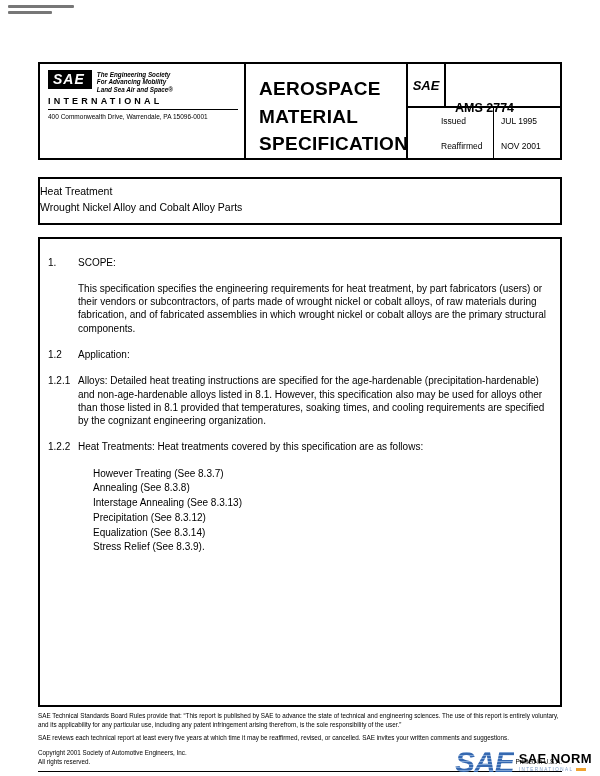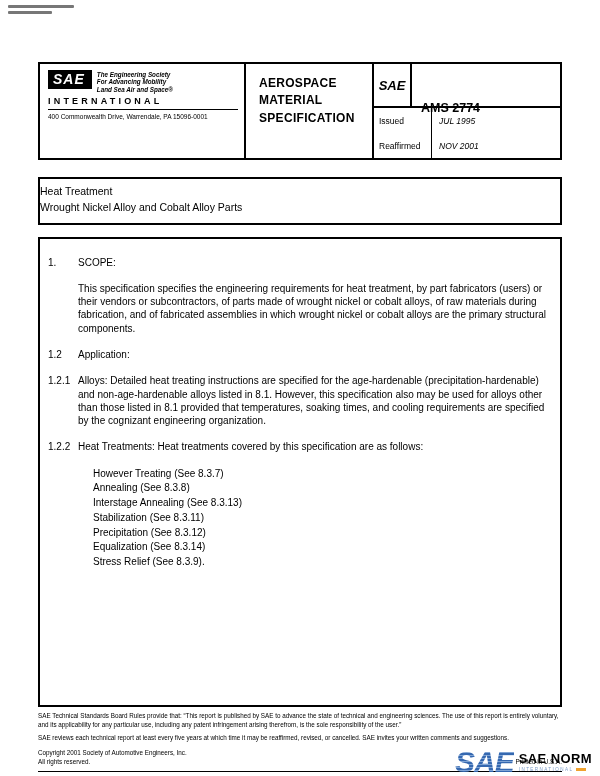--- a/index.html
+++ b/index.html
@@ -14,28 +14,28 @@
   .sheet { width: 524px; margin: 0 auto; padding-top: 62px; }
 
   
   .header-box { border: 2.5px solid #000; display: flex; height: 98px; }
   .h-left { width: 206px; border-right: 2px solid #000; padding: 6px 6px 4px 8px; display: flex; flex-direction: column; }
   .logo-row { display: flex; align-items: flex-start; gap: 5px; }
   .sae-logo { background: #000; color: #fff; font-weight: 800; font-style: italic; font-size: 14px; letter-spacing: 1px; padding: 2px 7px 3px 5px; line-height: 1; }
   .society { font-size: 6.3px; font-weight: 700; font-style: italic; line-height: 1.18; padding-top: 1px; }
   .intl { font-weight: 700; font-size: 9px; letter-spacing: 3.2px; margin-top: 3px; border-bottom: 1px solid #000; padding-bottom: 3px; }
   .addr { font-size: 6.5px; padding-top: 3px; }
-  .h-center { width: 128px; border-right: 2px solid #000; padding: 11px 0 0 13px; font-weight: 700; font-size: 12px; line-height: 1.45; letter-spacing: .3px; }
+  .h-center { width: 162px; border-right: 2px solid #000; padding: 11px 0 0 13px; font-weight: 700; font-size: 19px; line-height: 1.45; letter-spacing: .3px; }
   .h-right { flex: 1; display: flex; flex-direction: column; }
   .hr-top { display: flex; border-bottom: 2px solid #000; height: 44px; }
   .mini-logo { width: 38px; border-right: 2px solid #000; display: flex; align-items: center; justify-content: center; font-weight: 800; font-style: italic; font-size: 13px; }
   .doc-num { flex: 1; display: flex; align-items: center; padding-left: 9px; font-weight: 700; font-size: 12.5px; margin-top: 44px; }
-  .hr-rows { flex: 1; display: grid; grid-template-columns: 58px 1fr; font-size: 8.5px; align-items: center; }
+  .hr-rows { flex: 1; display: grid; grid-template-columns: 58px 1fr; font-size: 8.5px; align-items: center; margin-left: 28px; }
   .hr-rows .lab { border-right: 1px solid #000; align-self: stretch; display: flex; align-items: center; padding-left: 5px; }
-  .hr-rows .val { padding-left: 7px; font-style: italic; }
+  .hr-rows .val { padding-left: 7px; }
 
   
   .title-box { border: 2px solid #000; margin-top: 17px; padding: 5px 0 7px 0; font-size: 10.5px; line-height: 1.5; }
 
   
   .body-box { border: 2px solid #000; margin-top: 12px; height: 470px; padding: 17px 12px 0 8px; font-size: 10px; line-height: 1.33; }
   .row { display: flex; margin-bottom: 13px; }
   .num { width: 30px; flex-shrink: 0; }
   .txt { flex: 1; }
   .treatment-list { margin-left: 15px; line-height: 1.47; }
@@ -125,21 +125,20 @@
       <div class="row">
         <div class="num">1.2.2</div>
         <div class="txt">Heat Treatments: Heat treatments covered by this specification are as follows:</div>
       </div>
       <div class="row">
         <div class="num"></div>
         <div class="txt treatment-list">
             <div>However Treating (See 8.3.7)</div>
             <div>Annealing (See 8.3.8)</div>
             <div>Interstage Annealing (See 8.3.13)</div>
-            <div>Stabilization (See 8.3.11)</div>
             <div>Precipitation (See 8.3.12)</div>
             <div>Equalization (See 8.3.14)</div>
             <div>Stress Relief (See 8.3.9).</div>
           </div>
       </div>
     </div>
 
     <div class="fineprint">
       <div class="fp1">SAE Technical Standards Board Rules provide that: “This report is published by SAE to advance the state of technical and engineering sciences. The use of this report is entirely voluntary, and its applicability for any particular use, including any patent infringement arising therefrom, is the sole responsibility of the user.”</div>
       <div class="fp2">SAE reviews each technical report at least every five years at which time it may be reaffirmed, revised, or cancelled. SAE invites your written comments and suggestions.</div>

